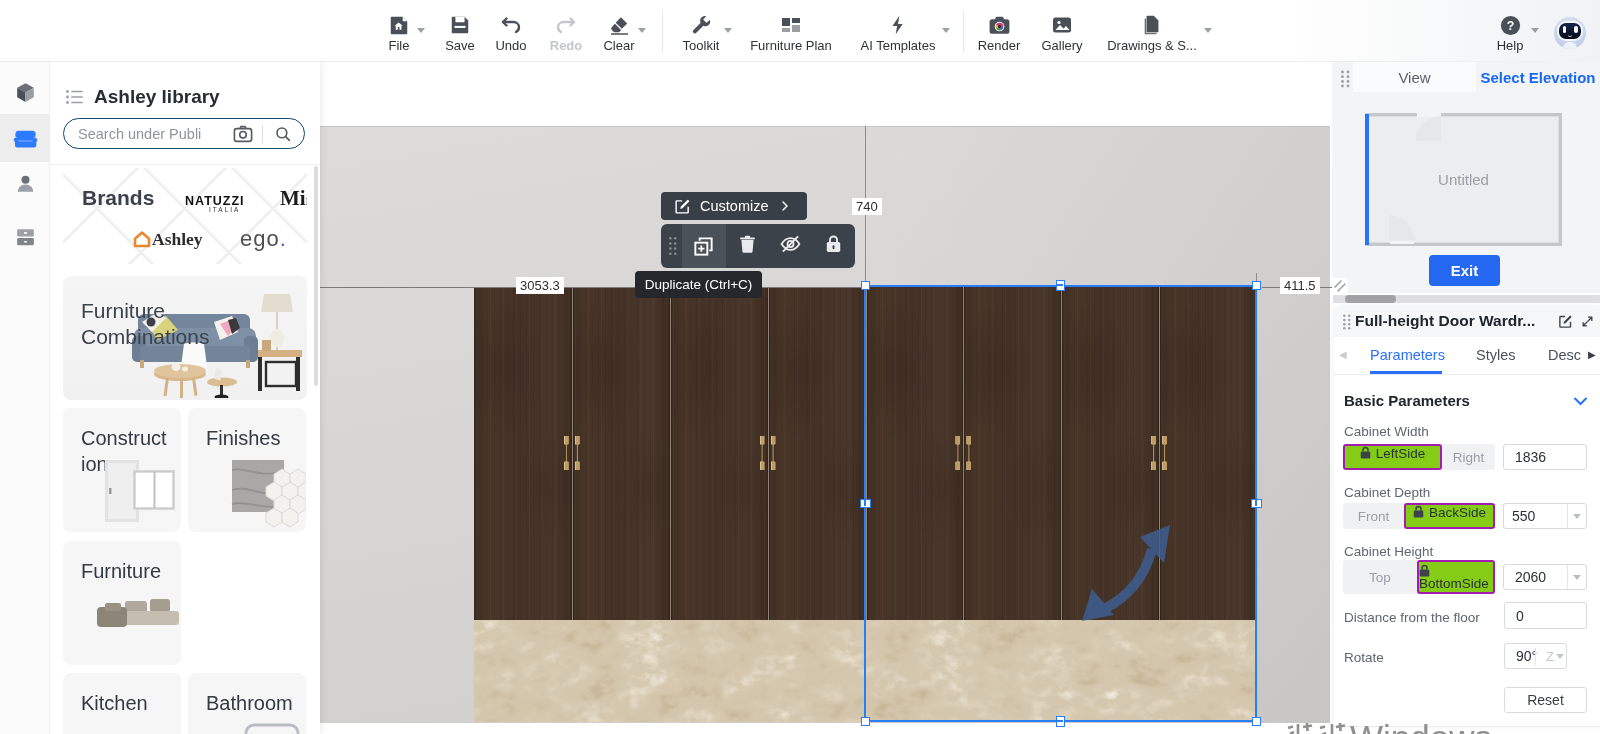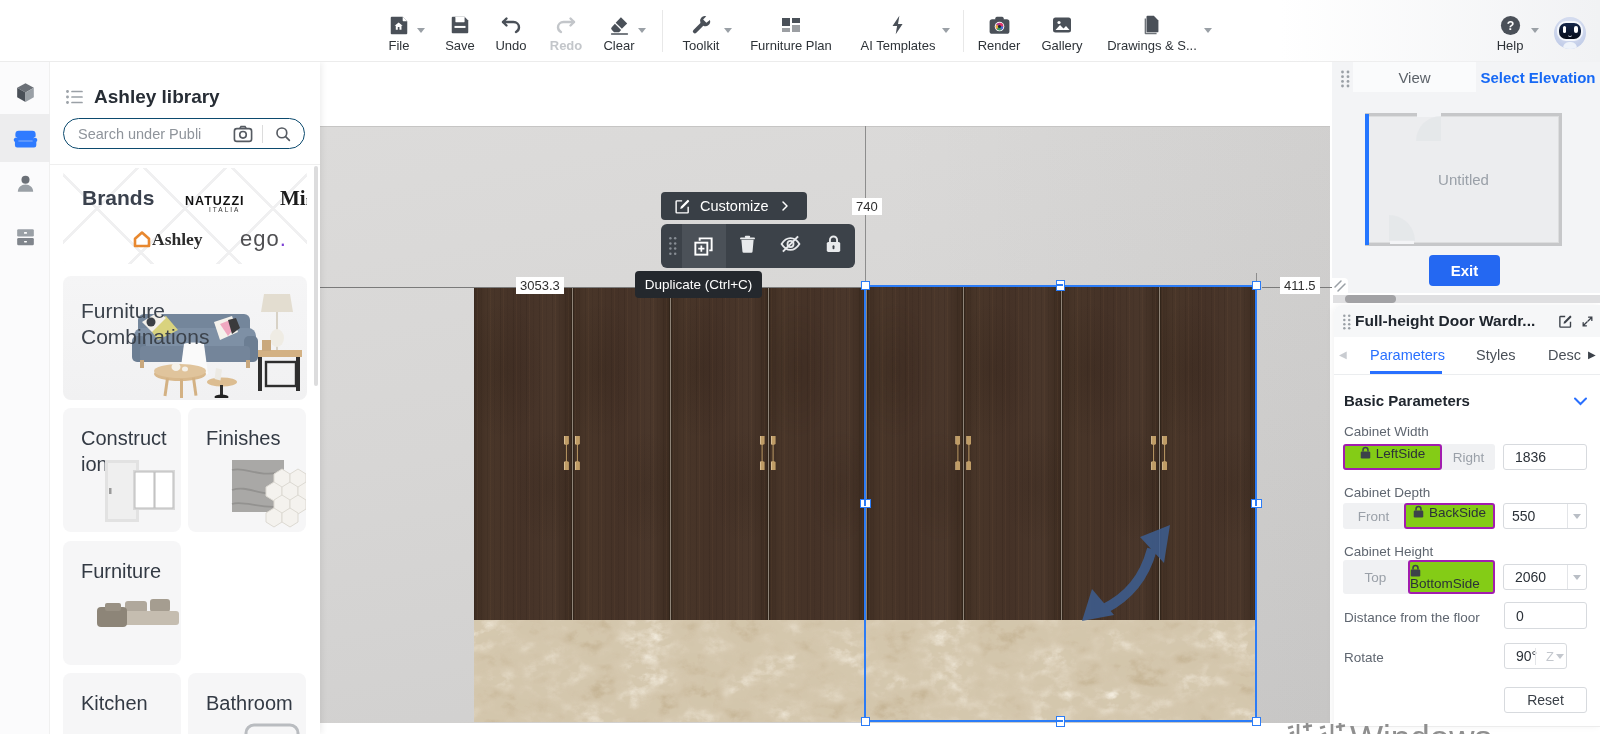--- a/index.html
+++ b/index.html
@@ -573,21 +573,21 @@
           <rect x="0.8" y="6" width="10.4" height="7.5" rx="1.3" fill="#3c424a"></rect>
           <path d="M3.3 6V4.2a2.7 2.7 0 0 1 5.4 0V6" fill="none" stroke="#3c424a" stroke-width="1.7"></path>
         </svg>BackSide</div>
   </div>
   <div class="pinput" style="top:198px">
       <span style="margin-left:8px">550</span>
       <span class="dd"></span>
     </div>
   <div class="plabel" style="top:239px">Cabinet Height</div>
   <div class="seg" style="top:255px;height:34px">
-    <div class="off" style="width:65px">Top</div>
+    <div class="off" style="width:74px">Top</div>
     <div class="on" style="flex:1;flex-direction:column;line-height:13px"><svg style="flex:none" width="11" height="13" viewBox="0 0 12 14">
           <rect x="0.8" y="6" width="10.4" height="7.5" rx="1.3" fill="#3c424a"></rect>
           <path d="M3.3 6V4.2a2.7 2.7 0 0 1 5.4 0V6" fill="none" stroke="#3c424a" stroke-width="1.7"></path>
         </svg>BottomSide</div>
   </div>
   <div class="pinput" style="top:259px">
       <span style="margin-left:11px">2060</span>
       <span class="dd"></span>
     </div>
   <div class="plabel" style="top:305px">Distance from the floor</div>

